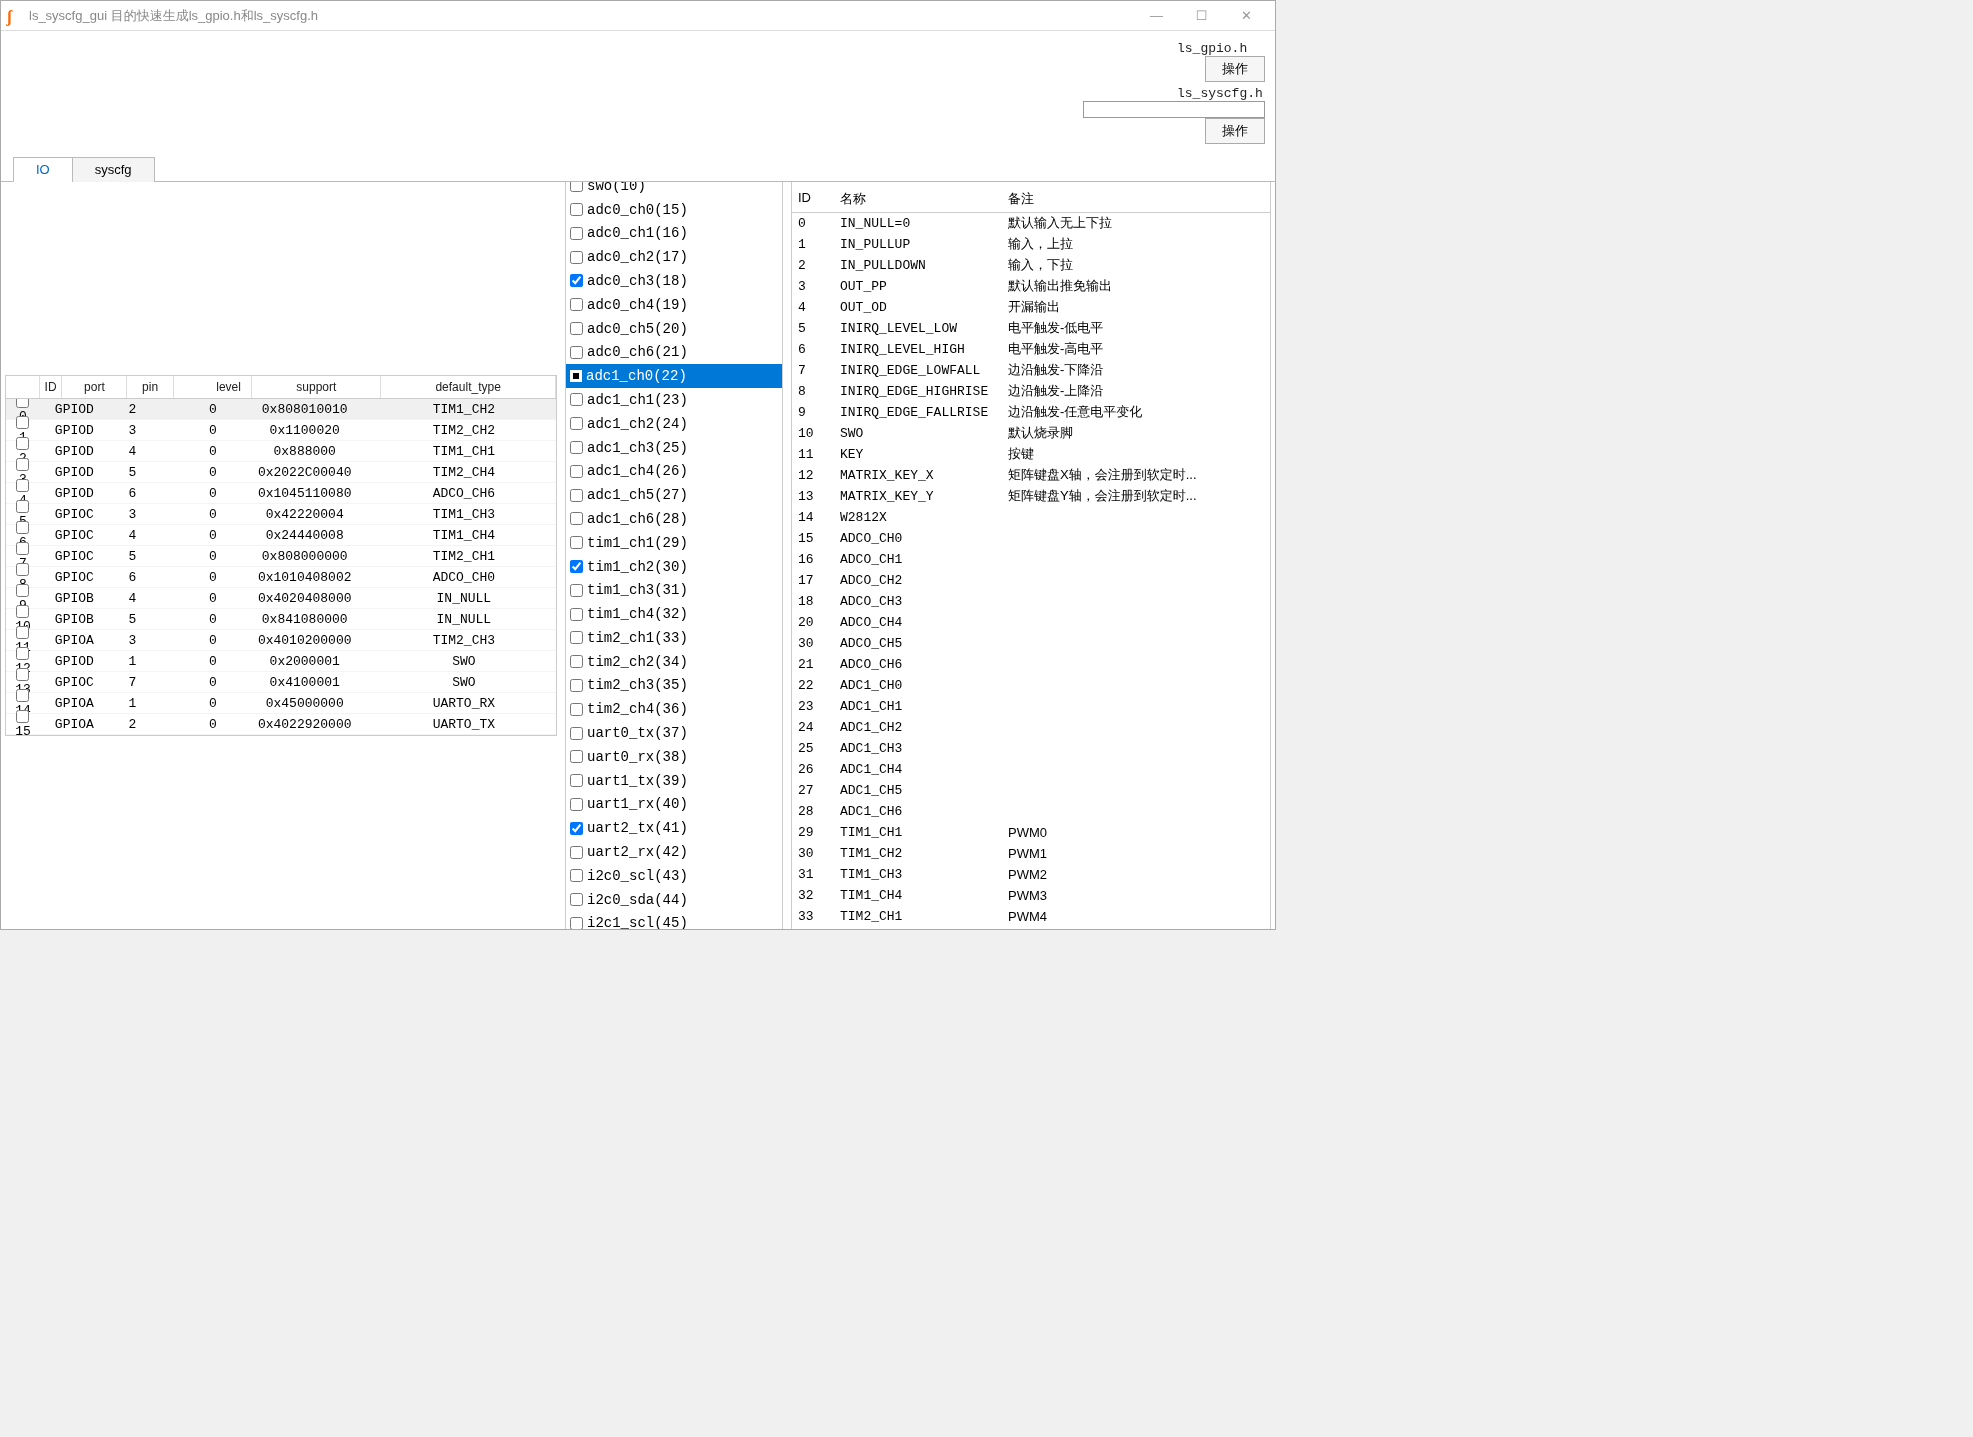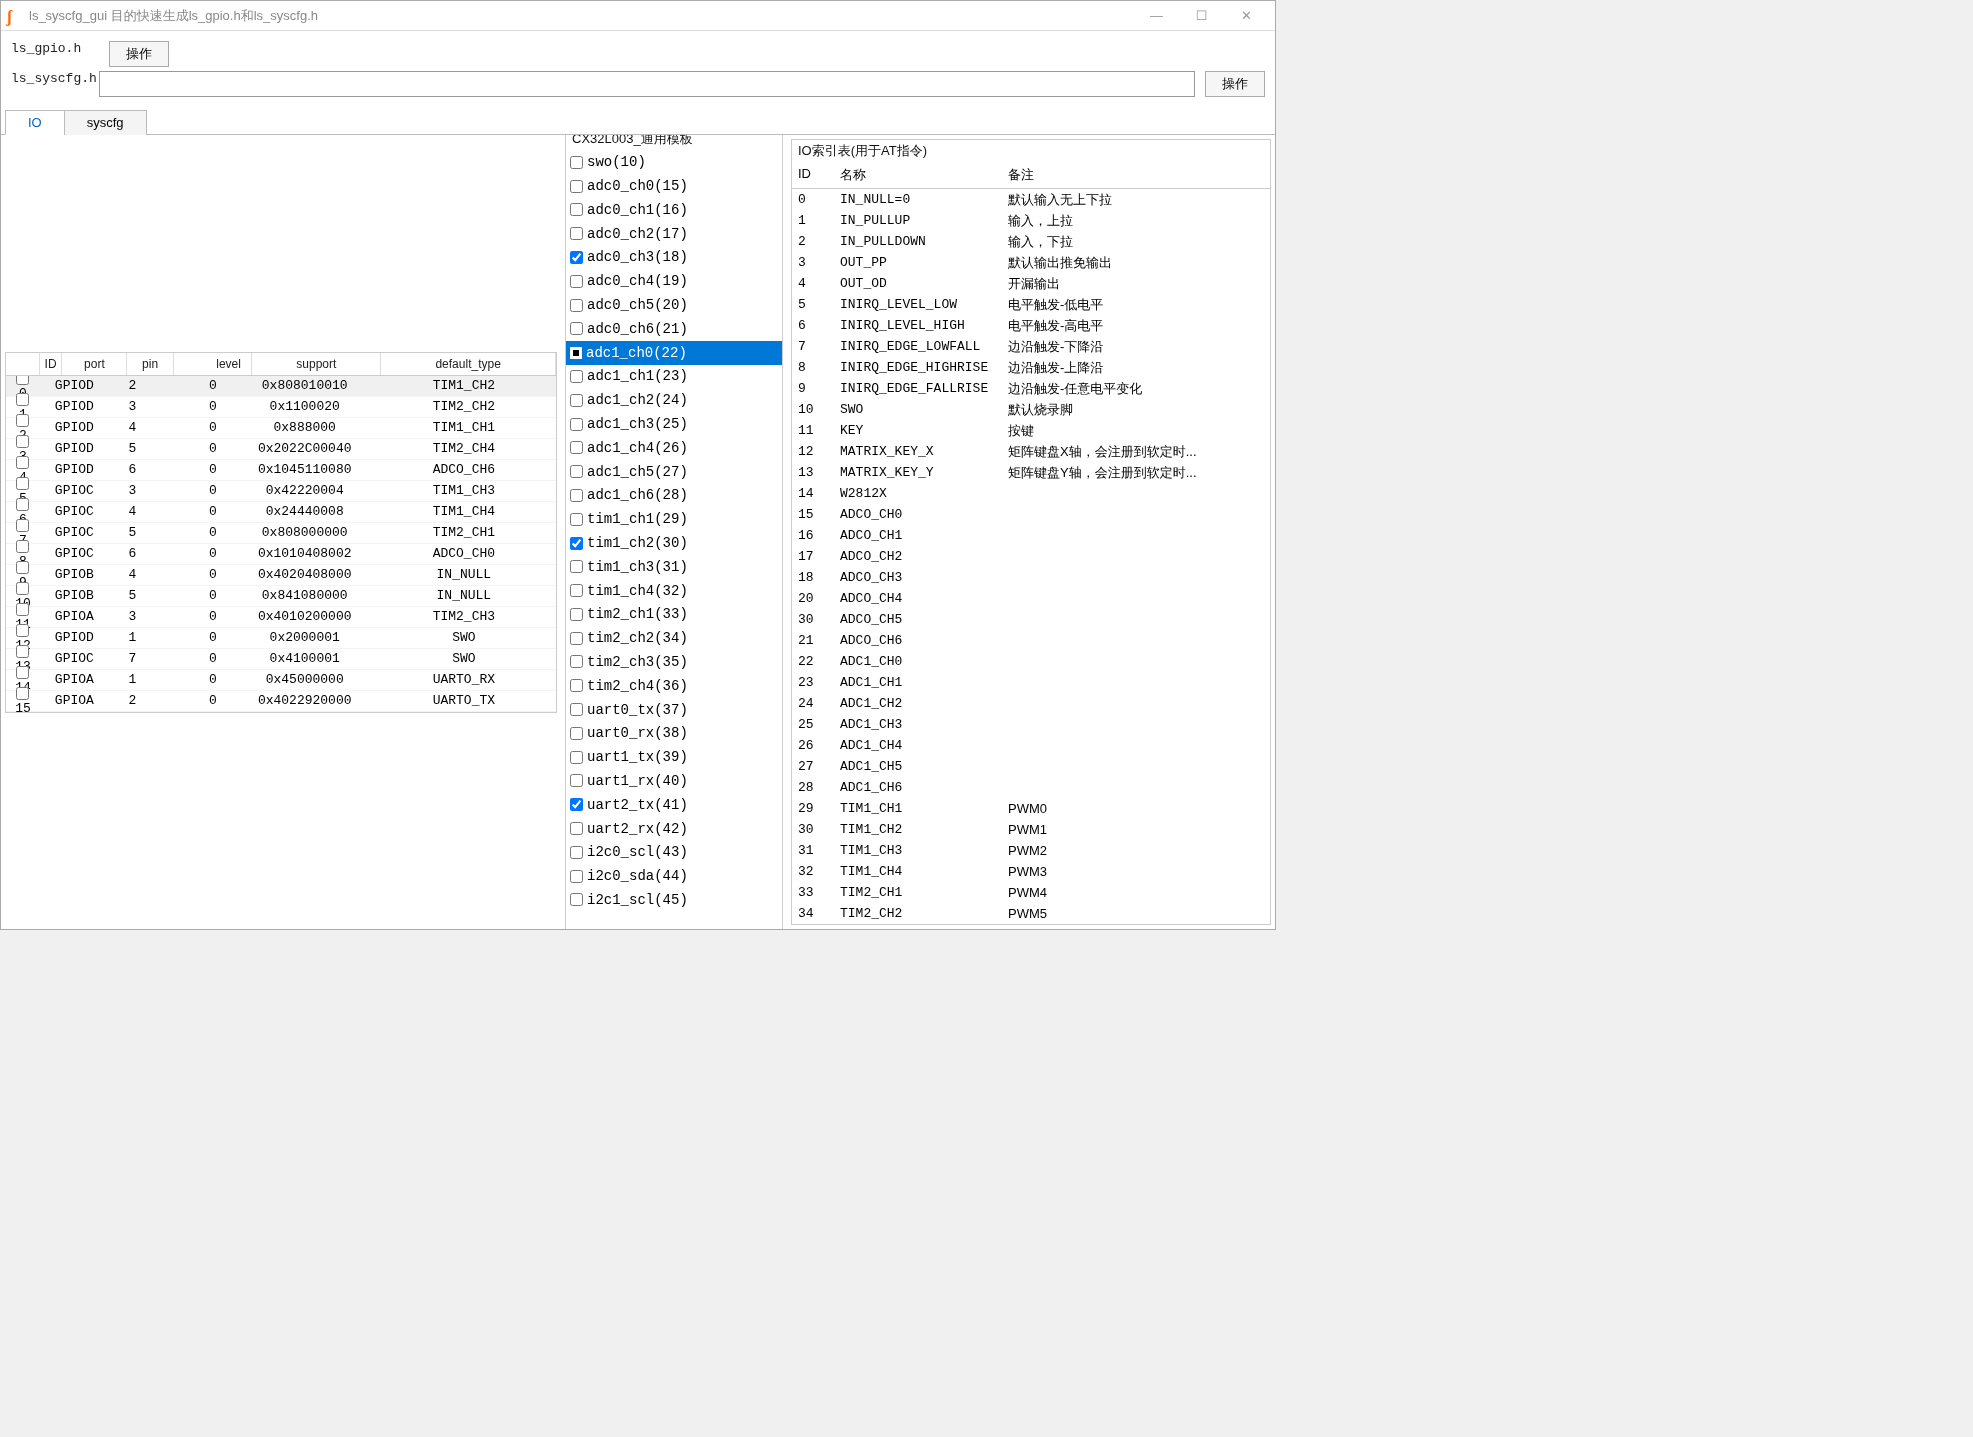--- a/index.html
+++ b/index.html
@@ -4,25 +4,25 @@
 <style>
 * { box-sizing: border-box; margin: 0; padding: 0; }
 body { font-family: "Microsoft YaHei", "SimSun", sans-serif; font-size: 13px; background: #f0f0f0; color: #000; }
 .window { width: 1276px; height: 930px; background: #fff; border: 1px solid #aaa; display: flex; flex-direction: column; margin: 0; }
 .titlebar { height: 30px; background: #fff; display: flex; align-items: center; padding: 0 6px; border-bottom: 1px solid #ddd; }
 .titlebar .appicon { width: 16px; height: 16px; color: #ff6600; font-weight: bold; font-family: serif; font-size: 16px; margin-right: 6px; }
 .titlebar .title { flex: 1; color: #888; font-size: 13px; }
 .titlebar .winbtns { display: flex; }
 .titlebar .winbtn { width: 45px; height: 28px; display: flex; align-items: center; justify-content: center; color: #999; cursor: pointer; }
 .toprows { padding: 6px 10px 4px 10px; }
-.pathrow { display: flex; align-items: flex-start; margin: 4px 0; }
+.pathrow { display: flex; align-items: flex-end; margin: 4px 0; flex-direction: column; }
 .pathrow .lbl { width: 88px; font-family: "Courier New", monospace; color: #222; }
 .pathrow input { flex: 1; height: 26px; border: 1px solid #999; padding: 0 6px; font-family: "Courier New", monospace; font-size: 13px; }
 .pathrow button { width: 60px; height: 26px; margin-left: 10px; border: 1px solid #aaa; background: #f6f6f6; cursor: pointer; font-size: 13px; }
-.tabbar { display: flex; border-bottom: 1px solid #bbb; padding-left: 4px; margin-top: 4px; }
+.tabbar { display: flex; border-bottom: 1px solid #bbb; padding-left: 12px; margin-top: 4px; }
 .tab { padding: 4px 22px; border: 1px solid #bbb; border-bottom: none; background: #f4f4f4; margin-right: -1px; cursor: pointer; position: relative; top: 1px; }
 .tab.active { background: #fff; border-bottom: 1px solid #fff; color: #0066cc; }
 .mainrow { flex: 1; display: flex; overflow: hidden; align-items: center; }
 .panel { border: 1px solid #ccc; margin: 4px; display: flex; flex-direction: column; overflow: hidden; }
 .panelA { flex: 0 0 552px; }
 .panelB { flex: 0 0 218px; }
 .panelC { flex: 1; }
 .panelheader { padding: 2px 6px; font-size: 13px; color: #111; }
 .gridhead { display: flex; border-bottom: 1px solid #ccc; background: #fff; font-size: 12px; color: #222; }
 .gridhead div { padding: 4px 4px; border-right: 1px solid #ddd; text-align: center; }

